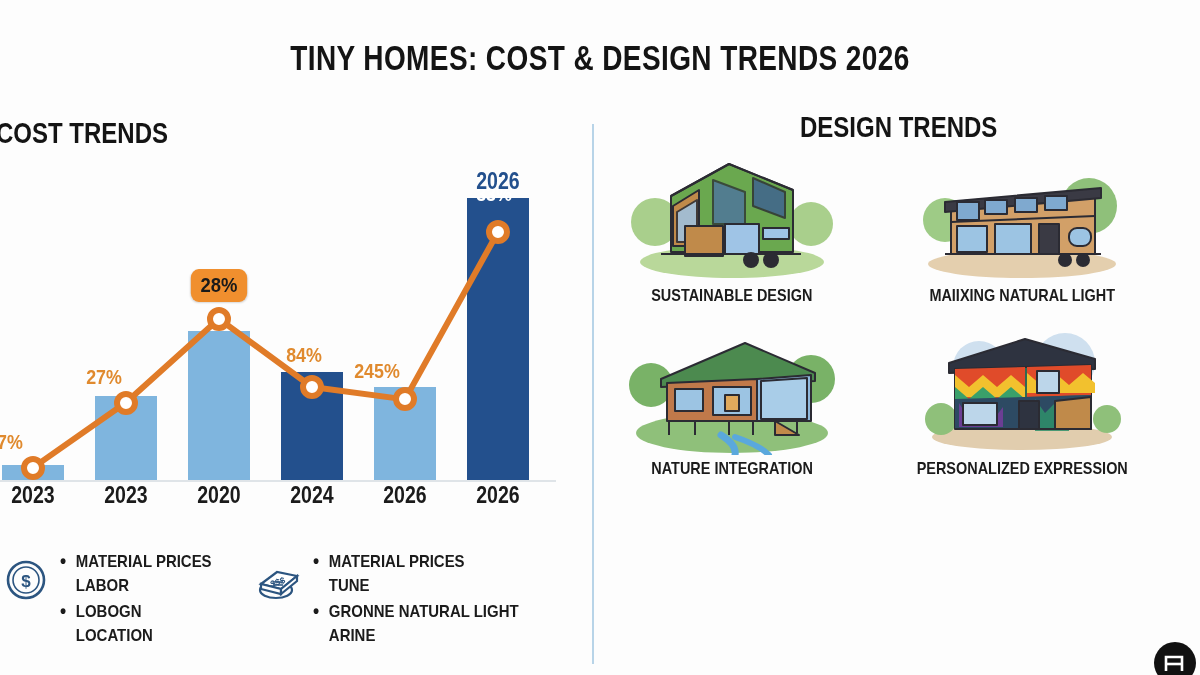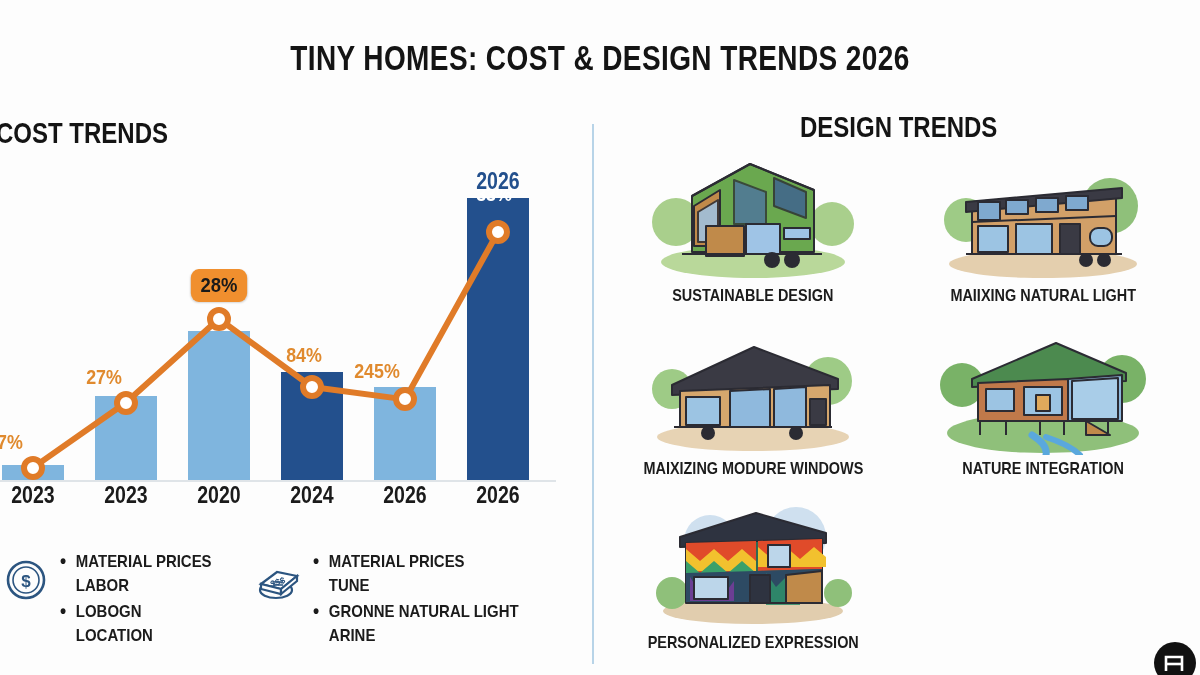--- a/index.html
+++ b/index.html
@@ -111,21 +111,21 @@
     transform-origin:left center;
     white-space:pre-line;
     margin-bottom:2px;
   }
   .bul-list li:before{
     content:"•"; position:absolute; left:0; top:-1px; font-size:20px;
   }
 
   
   .grid{
-    position:absolute; left:608px; top:150px;
+    position:absolute; left:587px; top:150px;
     width:580px; height:520px;
     display:grid;
     grid-template-columns:1fr 1fr;
     grid-template-rows:1fr 1fr 1fr;
   }
   .cell{ display:flex; flex-direction:column; align-items:center; justify-content:flex-start; }
   .ill{ width:215px; height:132px; }
   .cap{
     margin-top:4px;
     font-weight:bold;
@@ -262,37 +262,20 @@
       <rect x="42" y="52" width="22" height="18" fill="#7fa9cf" stroke="#2b2b33" stroke-width="2" stroke-linejoin="round"></rect>
       <rect x="42" y="76" width="30" height="26" fill="#9cc4e3" stroke="#2b2b33" stroke-width="2" stroke-linejoin="round"></rect>
       <rect x="80" y="74" width="36" height="30" fill="#9cc4e3" stroke="#2b2b33" stroke-width="2" stroke-linejoin="round"></rect>
       <rect x="124" y="74" width="20" height="30" fill="#3a3a44" stroke="#2b2b33" stroke-width="2" stroke-linejoin="round"></rect>
       <rect x="154" y="78" width="22" height="18" rx="8" fill="#9cc4e3" stroke="#2b2b33" stroke-width="2" stroke-linejoin="round"></rect>
       <path d="M30 104 h156" stroke="#2b2b33" stroke-width="2" stroke-linejoin="round"></path>
       <circle cx="150" cy="110" r="7" fill="#2b2b33"></circle>
           <circle cx="168" cy="110" r="7" fill="#2b2b33"></circle>
         </svg>
         <div class="cap">MAIIXING NATURAL LIGHT</div>
-      </div>
-      <div class="cell">
-        <svg viewBox="0 0 215 132" class="ill">
-          <ellipse cx="107" cy="114" rx="96" ry="14" fill="#e7d3b4"></ellipse>
-      <circle cx="182" cy="58" r="24" fill="#9ecb86"></circle>
-          <circle cx="26" cy="66" r="20" fill="#9ecb86"></circle>
-      <path d="M26 62 L108 24 L192 56 L192 66 L26 72 Z" fill="#3a3a44" stroke="#2b2b33" stroke-width="2" stroke-linejoin="round"></path>
-      <path d="M34 68 L184 62 L184 104 L34 104 Z" fill="#d6a76d" stroke="#2b2b33" stroke-width="2" stroke-linejoin="round"></path>
-      <rect x="40" y="74" width="34" height="28" fill="#9cc4e3" stroke="#2b2b33" stroke-width="2" stroke-linejoin="round"></rect>
-      <path d="M84 68 L124 66 L124 104 L84 104 Z" fill="#8fb9dd" stroke="#2b2b33" stroke-width="2" stroke-linejoin="round"></path>
-      <path d="M128 66 L160 64 L160 104 L128 104 Z" fill="#8fb9dd" stroke="#2b2b33" stroke-width="2" stroke-linejoin="round"></path>
-      <rect x="164" y="76" width="16" height="26" fill="#3a3a44" stroke="#2b2b33" stroke-width="2" stroke-linejoin="round"></rect>
-      <path d="M28 104 h158" stroke="#2b2b33" stroke-width="2" stroke-linejoin="round"></path>
-      <circle cx="62" cy="110" r="7" fill="#2b2b33"></circle>
-          <circle cx="150" cy="110" r="7" fill="#2b2b33"></circle>
-        </svg>
-        <div class="cap">MAIXIZING MODURE WINDOWS</div>
       </div>
       <div class="cell">
         <svg viewBox="0 0 215 132" class="ill">
           <ellipse cx="107" cy="110" rx="96" ry="20" fill="#8fc07a"></ellipse>
       <circle cx="26" cy="62" r="22" fill="#79b267"></circle>
           <circle cx="186" cy="56" r="24" fill="#79b267"></circle>
       <circle cx="160" cy="74" r="18" fill="#79b267"></circle>
       <path d="M36 56 L120 20 L190 50 L190 58 L36 64 Z" fill="#4c8a4f" stroke="#2b2b33" stroke-width="2" stroke-linejoin="round"></path>
       <path d="M42 60 L132 56 L132 98 L42 98 Z" fill="#c0794a" stroke="#2b2b33" stroke-width="2" stroke-linejoin="round"></path>
       <path d="M132 56 L186 52 L186 98 L132 98 Z" fill="#8fb9dd" stroke="#2b2b33" stroke-width="2" stroke-linejoin="round"></path>

